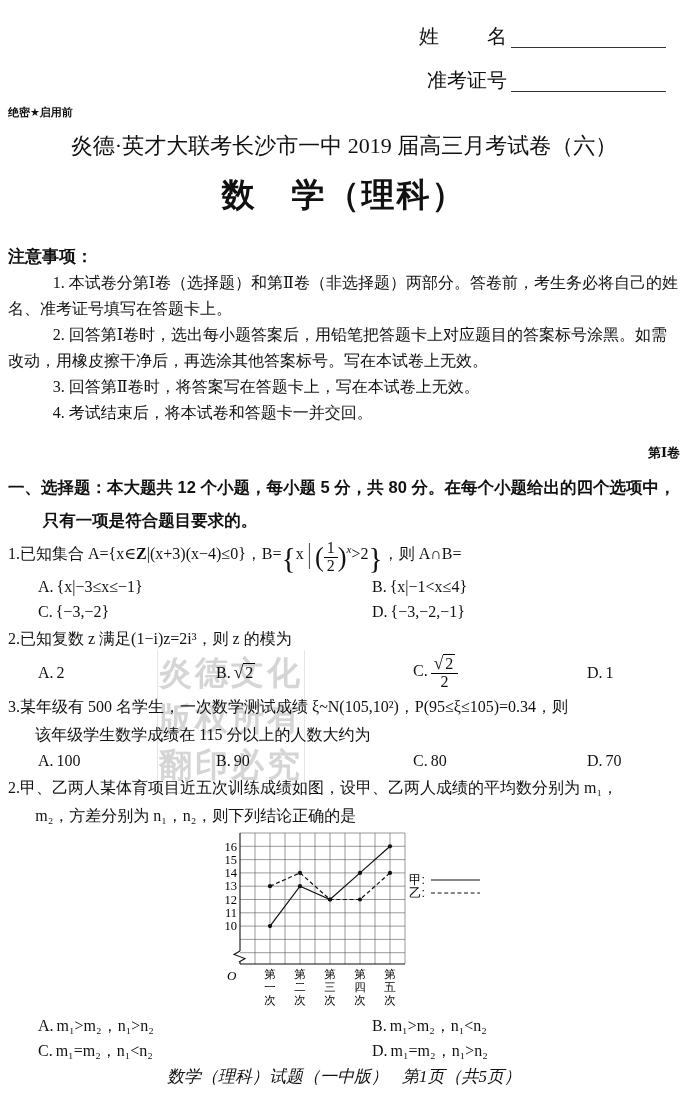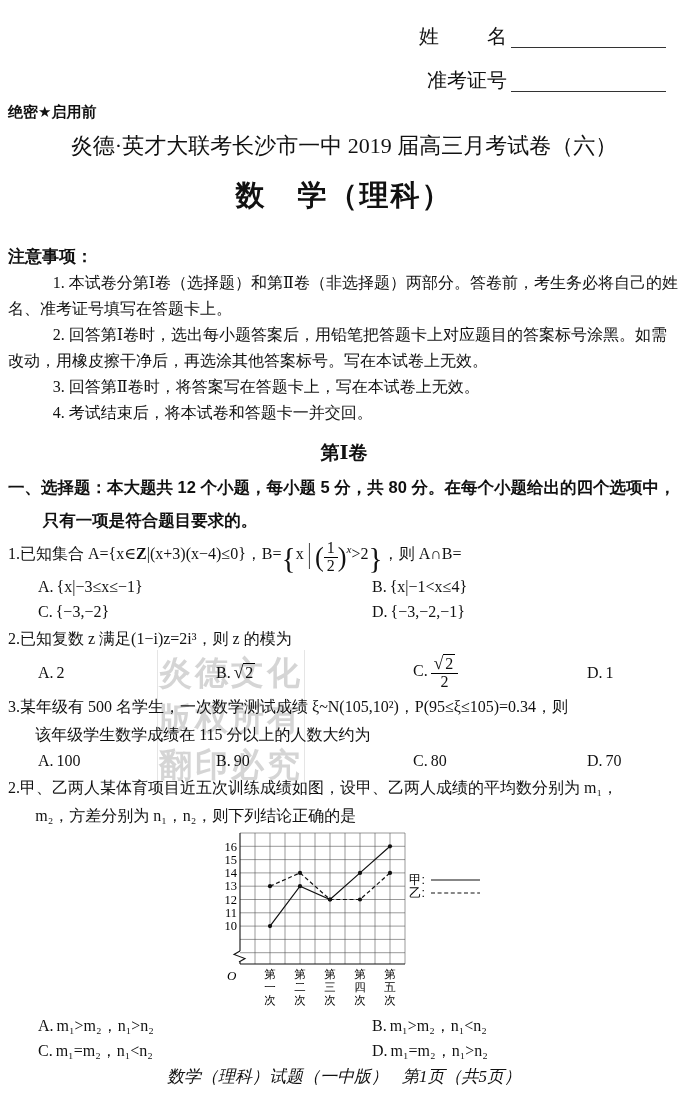--- a/index.html
+++ b/index.html
@@ -16,30 +16,30 @@
                  color:rgba(150,150,150,0.40);font-family:"Liberation Serif",serif;white-space:nowrap;}
 
   
   .head-fields{padding-top:14px;}
   .field-row{display:flex;justify-content:flex-end;align-items:flex-end;height:34px;margin:0 14px 10px 0;}
   .field-label{font-size:20px;line-height:24px;}
   .spread{display:inline-flex;justify-content:space-between;width:88px;}
   .blank{display:inline-block;width:155px;border-bottom:1.5px solid #333;height:24px;margin-left:4px;}
 
   .secrecy{font-family:"Liberation Sans","DejaVu Sans",sans-serif;font-weight:700;
-           font-size:15px;line-height:20px;margin-top:2px;}
+           font-size:11px;line-height:20px;margin-top:2px;}
   .exam-title{text-align:center;font-weight:400;font-size:22px;line-height:32px;margin-top:8px;}
   .subject-title{text-align:center;font-family:"Liberation Sans","DejaVu Sans",sans-serif;
-                 font-weight:700;font-size:29px;line-height:42px;margin-top:12px;letter-spacing:2px;}
+                 font-weight:700;font-size:33px;line-height:42px;margin-top:12px;letter-spacing:2px;}
 
   .notice{margin-top:28px;}
   .notice-head{font-family:"Liberation Sans","DejaVu Sans",sans-serif;font-weight:700;font-size:17px;line-height:26px;}
   .notice-item{margin:0;text-indent:2.8em;}
 
-  .part-title{text-align:center;font-weight:700;font-size:19px;line-height:30px;margin-top:12px;}
+  .part-title{text-align:right;font-weight:700;font-size:13px;line-height:30px;margin-top:12px;}
 
   .instr{font-family:"Liberation Sans","DejaVu Sans",sans-serif;font-weight:700;font-size:16.5px;line-height:27px;margin-top:6px;}
   .instr-2{margin-left:2.1em;}
 
   .q{margin-top:2px;}
   .qline2{margin-left:1.7em;}
 
   
   .opts2{display:grid;grid-template-columns:334px auto;padding-left:30px;line-height:25px;}
   .opts4{display:grid;grid-template-columns:162px 181px 158px auto;padding-left:30px;line-height:25px;align-items:center;gap:16px;}

